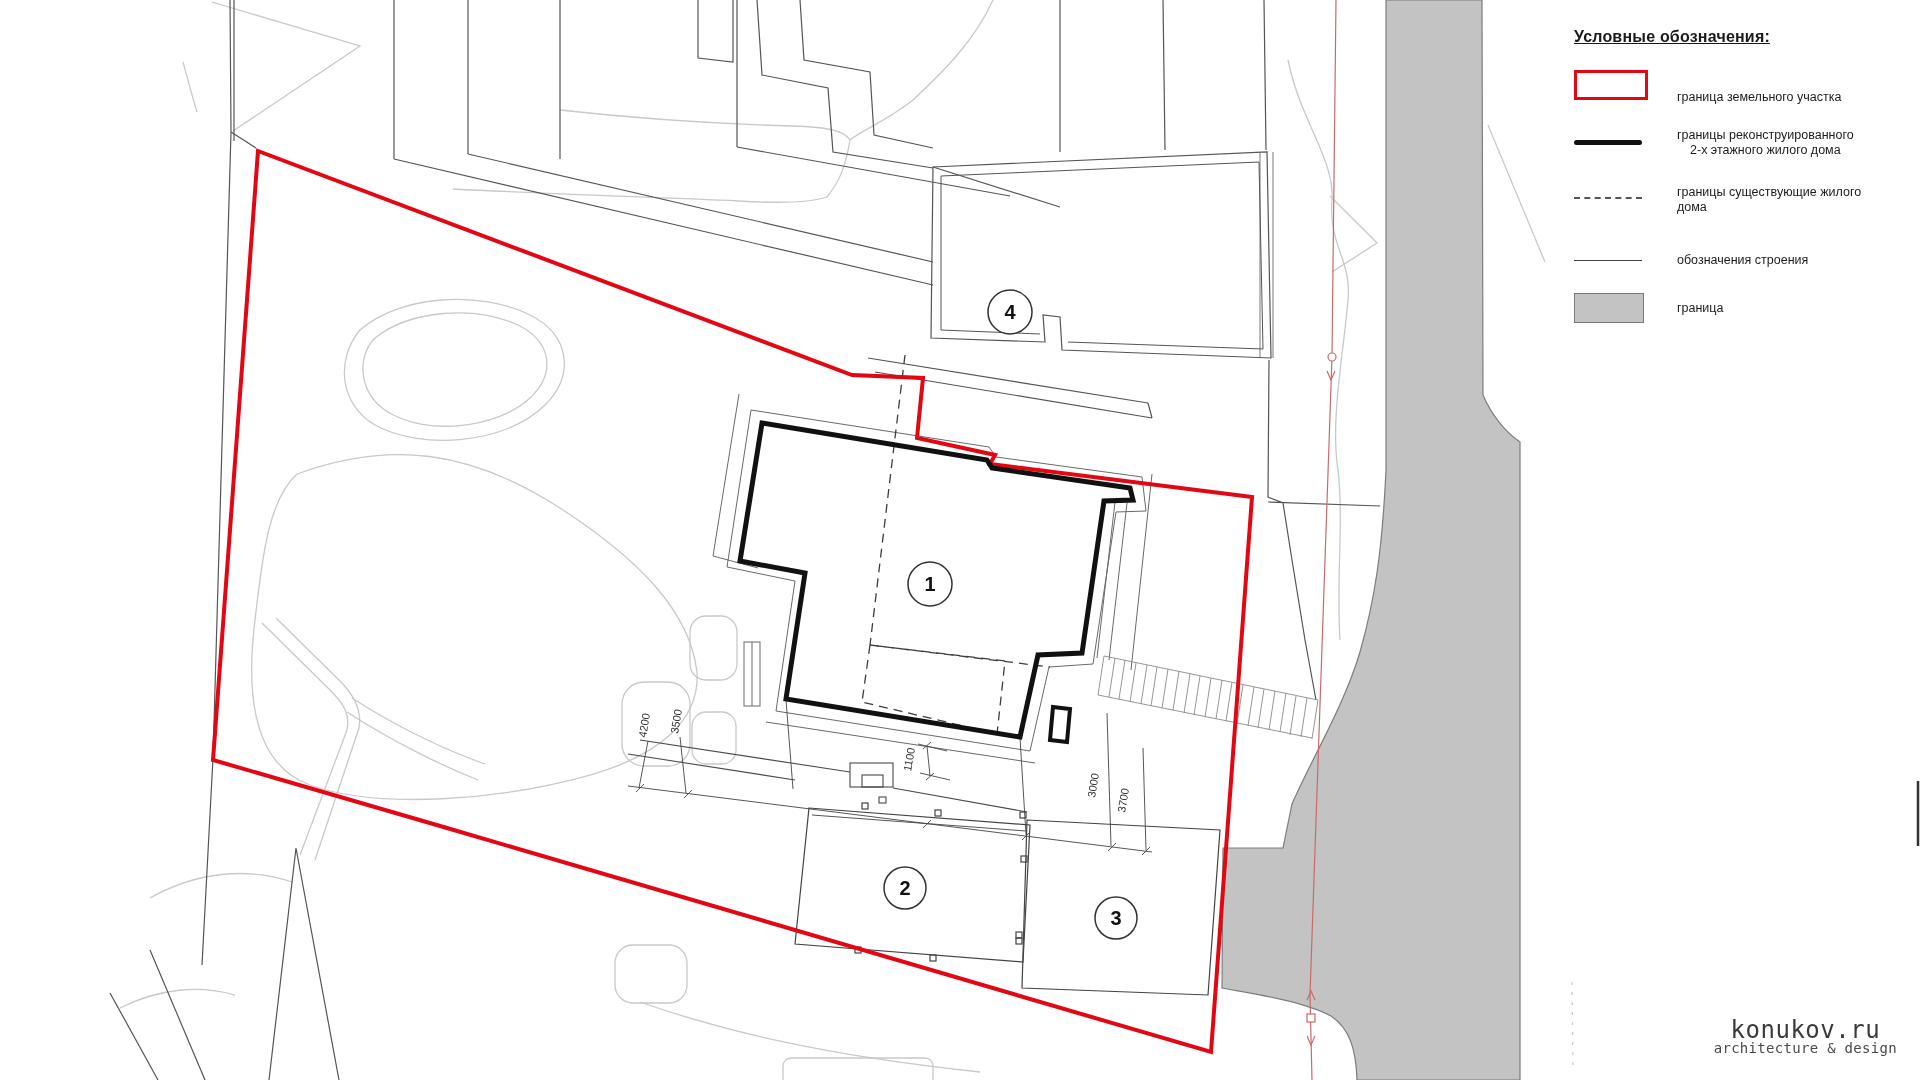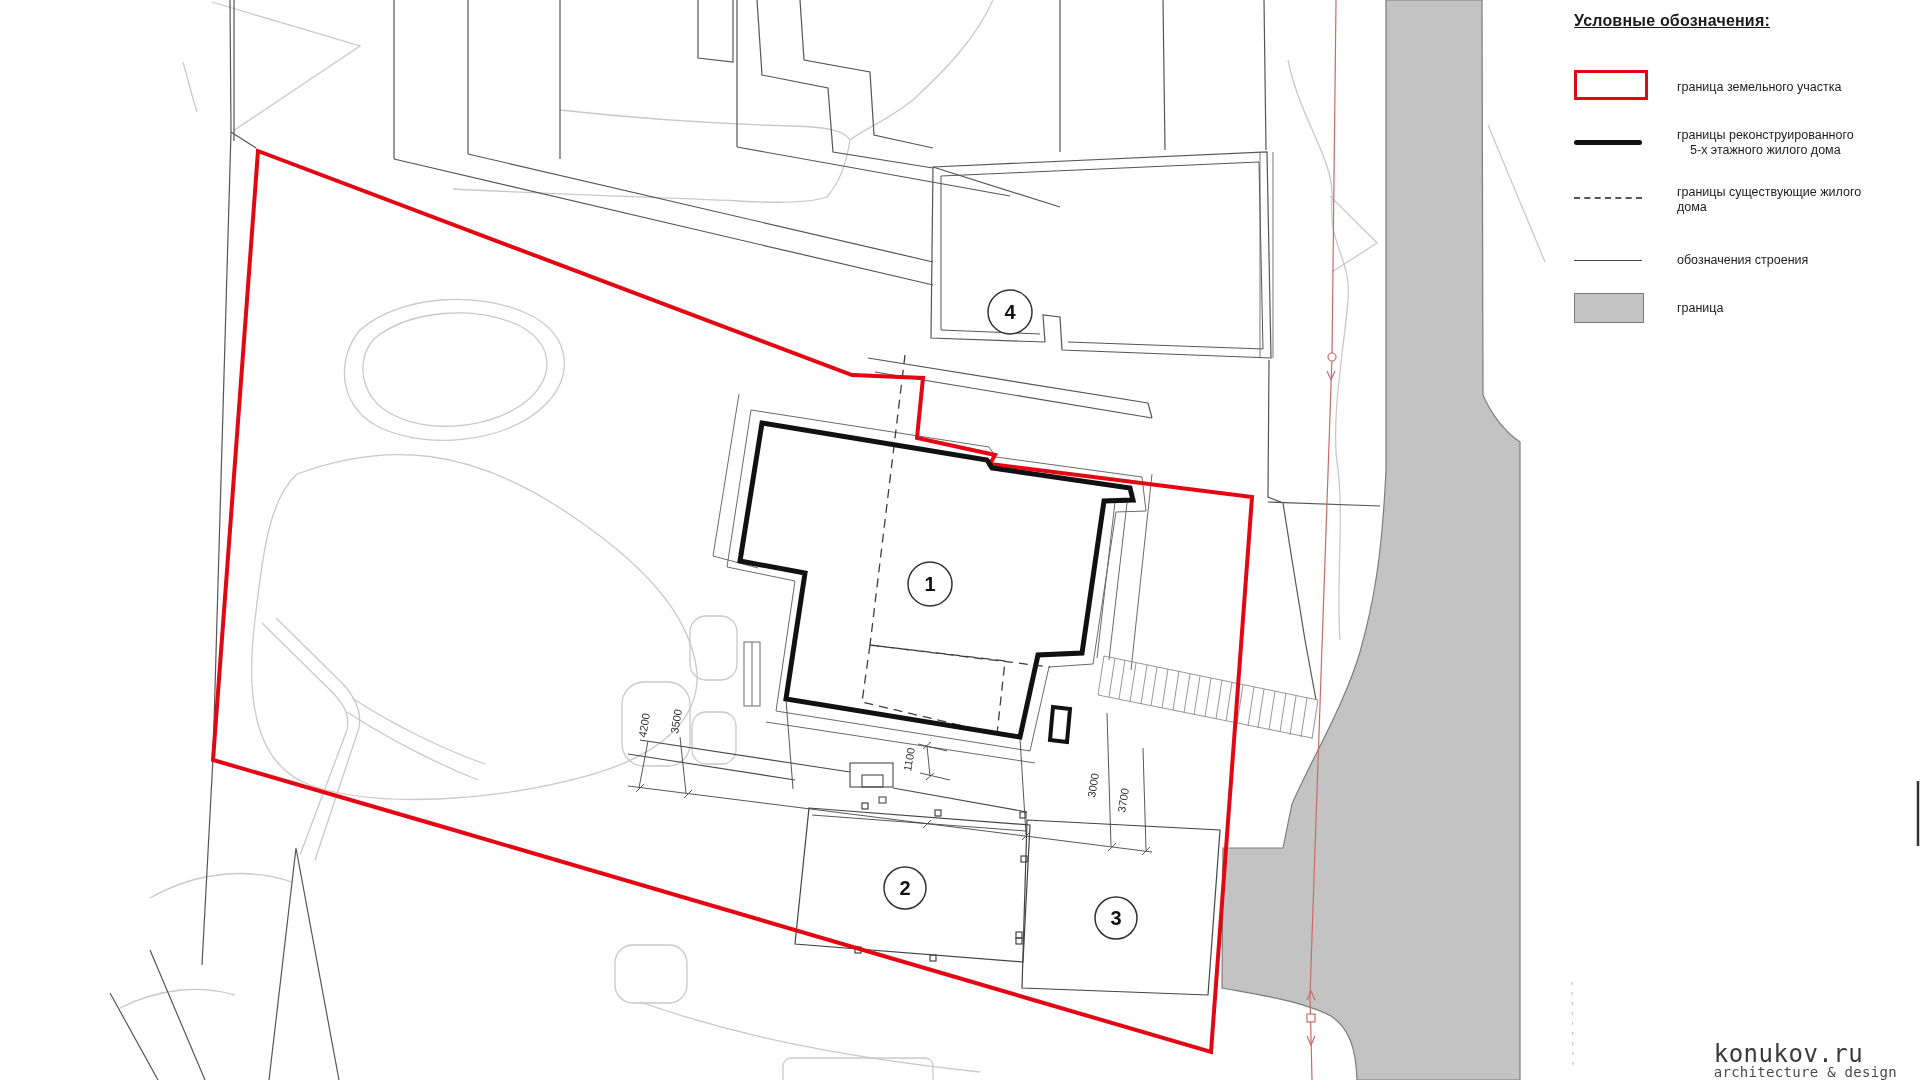--- a/index.html
+++ b/index.html
@@ -2,31 +2,31 @@
 <html><head>
 <meta charset="utf-8">
 <style>
   html,body{margin:0;padding:0;background:#ffffff;width:1920px;height:1080px;overflow:hidden;
             font-family:"Liberation Sans", sans-serif;}
   .stage{position:relative;width:1920px;height:1080px;background:#fff;}
   svg{position:absolute;left:0;top:0;}
   
   .legend{position:absolute;left:1574px;top:12px;width:346px;}
   .legend-title{font-size:16px;font-weight:bold;color:#1a1a1a;text-decoration:underline;
-                letter-spacing:.2px;margin:0 0 0 0;}
+                letter-spacing:.2px;margin:16px 0 0 0;}
   .lrow{position:absolute;left:0;}
   .lsym{position:absolute;left:0;width:68px;}
   .llab{position:absolute;left:103px;font-size:12.5px;color:#1c1c1c;line-height:15px;white-space:nowrap;}
   .sym-parcel{height:24px;border:3px solid #e30613;background:#fff;}
   .sym-thick{height:0;border-top:5px solid #111;margin-top:12px;border-radius:3px;}
   .sym-dash{height:0;border-top:2px dashed #555;margin-top:12px;}
   .sym-thin{height:0;border-top:1px solid #444;margin-top:12px;}
   .sym-road{height:28px;background:#c3c3c3;border:1px solid #7a7a7a;}
   
-  .logo{position:absolute;right:23px;top:1018px;text-align:left;color:#3a3a3a;margin-top:24px;}
+  .logo{position:absolute;right:23px;top:1018px;text-align:center;color:#3a3a3a;}
   .logo-name{font-family:"DejaVu Sans Mono", monospace;font-size:24px;letter-spacing:.5px;line-height:24px;}
   .logo-tag{font-family:"DejaVu Sans Mono", monospace;font-size:14px;color:#4a4a4a;letter-spacing:.3px;line-height:13px;}
   text.dim{font-size:11px;fill:#333;}
   text.marker{font-size:20px;font-weight:bold;fill:#111;}
 </style>
 </head>
 <body>
 
 <div class="stage">
 
@@ -206,28 +206,28 @@
       <text class="marker" x="1010" y="319" text-anchor="middle">4</text>
     </g>
   </g>
 </svg>
 
   <div class="legend">
     <div class="legend-title">Условные обозначения:</div>
 
     <div class="lrow" style="top:58px;">
       <div class="lsym sym-parcel"></div>
-      <div class="llab" style="top:10px;">граница земельного участка</div>
+      <div class="llab" style="top:20px;">граница земельного участка</div>
     </div>
 
     <div class="lrow" style="top:116px;">
       <div class="lsym sym-thick"></div>
       <div class="llab" style="top:0px;text-align:center;">
         <div>границы реконструированного</div>
-        <div>5-х этажного жилого дома</div>
+        <div>2-х этажного жилого дома</div>
       </div>
     </div>
 
     <div class="lrow" style="top:173px;">
       <div class="lsym sym-dash"></div>
       <div class="llab" style="top:0px;">
         <div>границы существующие жилого</div>
         <div>дома</div>
       </div>
     </div>

